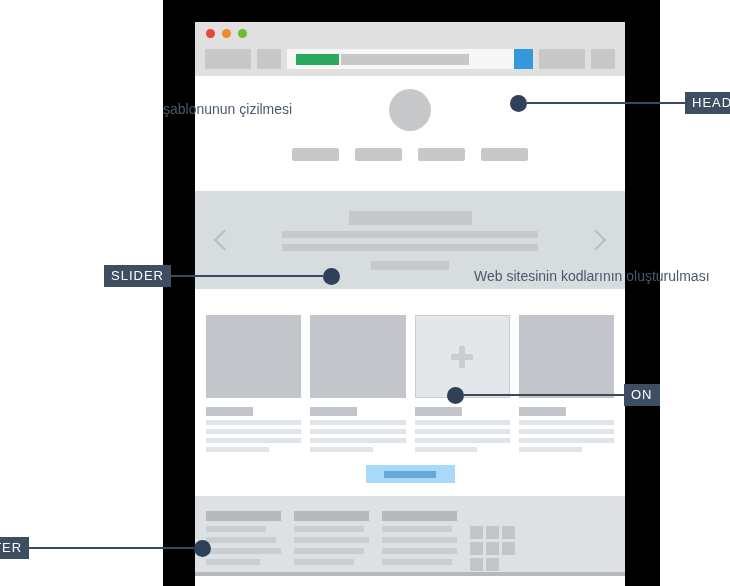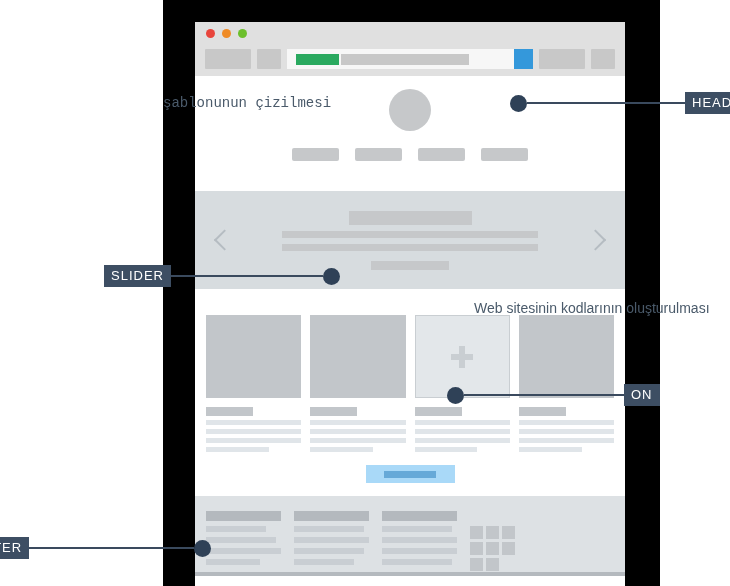--- a/index.html
+++ b/index.html
@@ -235,18 +235,18 @@
     <span class="cline" style="width:160px;"></span>
     <span class="ctag">ON</span>
   </div>
 
   <div class="callout" style="left:-45px;top:537px;">
     <span class="ctag">FOOTER</span>
     <span class="cline" style="width:165px;"></span>
     <span class="cdot"></span>
   </div>
 
-  <div class="caption" style="left:163px;top:96px;font-family:Liberation Mono, monospace;">şablonunun çizilmesi</div>
-
-  <div class="caption" style="left:474px;top:269px;margin-top:32px;">Web sitesinin kodlarının oluşturulması</div>
+  <div class="caption" style="left:163px;top:102px;">şablonunun çizilmesi</div>
+
+  <div class="caption" style="left:474px;top:269px;">Web sitesinin kodlarının oluşturulması</div>
 
 
 </div>
 
 </body></html>

